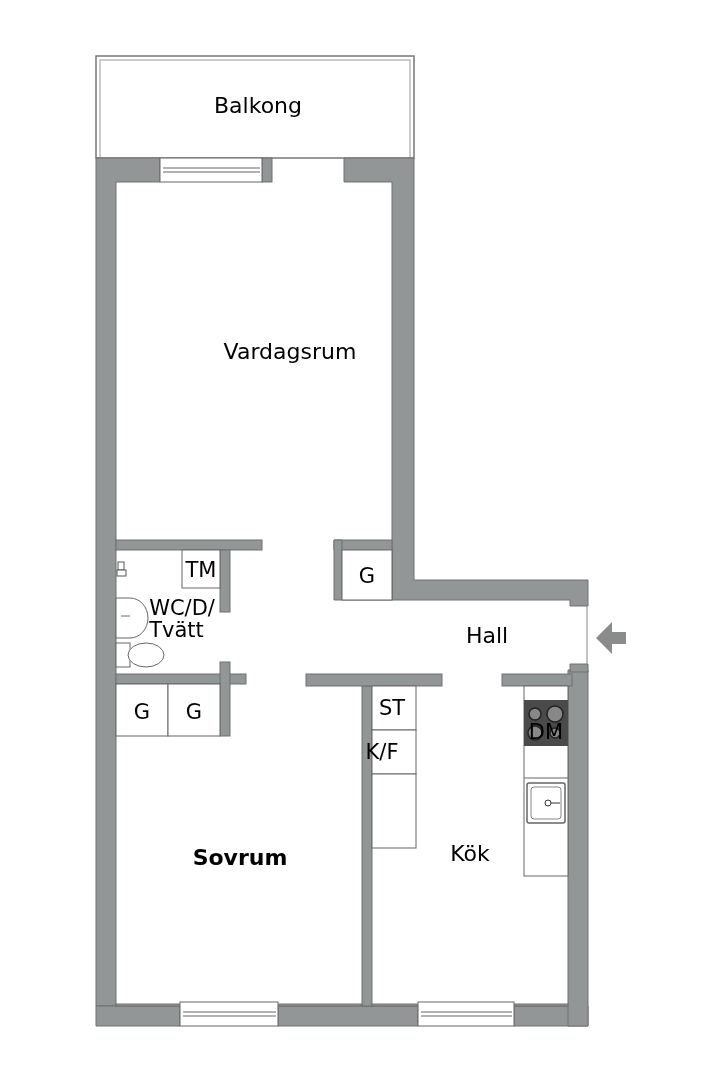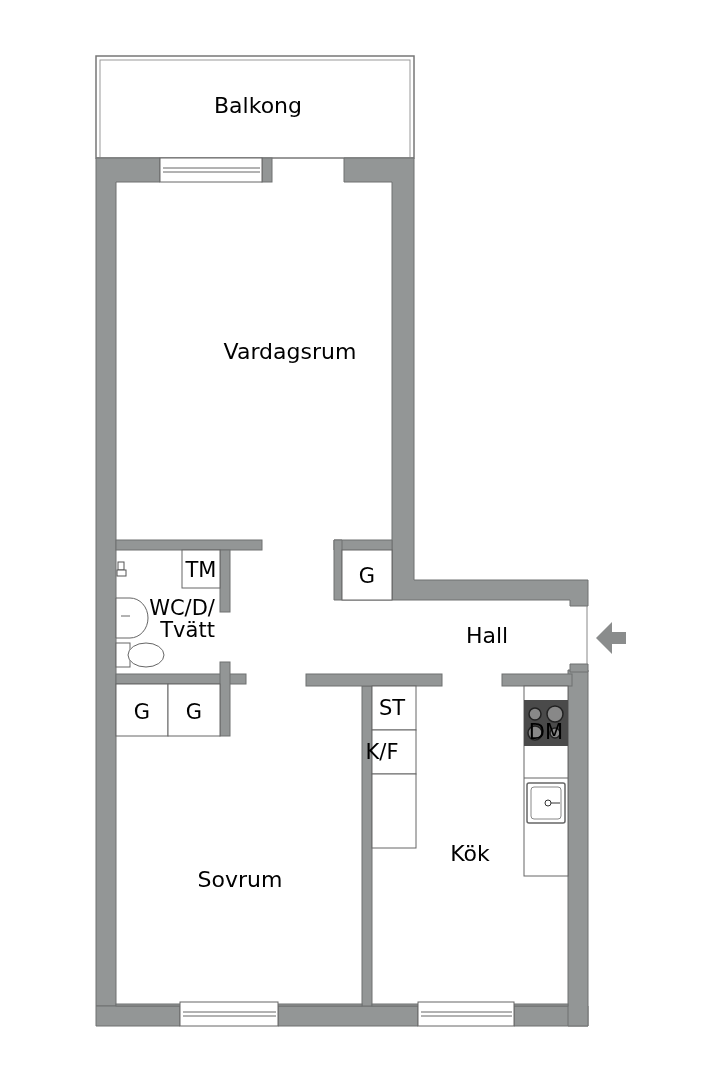--- a/index.html
+++ b/index.html
@@ -1,20 +1,20 @@
 <!DOCTYPE html>
 <html><head>
 <meta charset="utf-8">
 <style>
   html,body{margin:0;padding:0;background:#ffffff;}
   body{width:720px;height:1080px;position:relative;overflow:hidden;font-family:"DejaVu Sans","Liberation Sans",sans-serif;}
   #plan{position:absolute;left:0;top:0;}
   .lbl{position:absolute;color:#000000;white-space:nowrap;transform:translate(-50%,-50%);font-size:22px;line-height:1;}
   .lbl.sm{font-size:21px;}
-  .lbl.ml{white-space:pre;text-align:right;line-height:22px;}
+  .lbl.ml{white-space:pre;text-align:left;line-height:22px;}
 </style>
 </head>
 <body>
 
 <svg id="plan" width="720" height="1080" viewBox="0 0 720 1080" xmlns="http://www.w3.org/2000/svg">
 
   <g>
     <rect x="96" y="56" width="318" height="102" fill="#fff" stroke="#777" stroke-width="1.5"></rect>
     <rect x="100" y="60" width="310" height="98" fill="none" stroke="#999" stroke-width="1"></rect>
   </g>
@@ -110,21 +110,21 @@
   </g>
   <g fill="#fff" stroke="#555" stroke-width="1">
     <rect x="118" y="562" width="6" height="8"></rect>
     <rect x="117" y="570" width="9" height="6"></rect>
   </g>
 </svg>
 
 <div class="lbl" style="left:258px;top:106px;">Balkong</div>
 <div class="lbl" style="left:262px;top:352px;margin-left:28px;">Vardagsrum</div>
 <div class="lbl" style="left:456px;top:636px;margin-left:31px;">Hall</div>
-<div class="lbl" style="left:240px;top:880px;">Sovrum</div>
+<div class="lbl" style="left:240px;top:858px;font-weight:bold;">Sovrum</div>
 <div class="lbl" style="left:470px;top:854px;">Kök</div>
 <div class="lbl ml sm" style="left:182px;top:619px;">WC/D/
 Tvätt</div>
 
 <div class="lbl sm" style="left:201px;top:570px;">TM</div>
 <div class="lbl sm" style="left:367px;top:576px;">G</div>
 <div class="lbl sm" style="left:142px;top:712px;">G</div>
 <div class="lbl sm" style="left:194px;top:712px;">G</div>
 <div class="lbl sm" style="left:392px;top:708px;">ST</div>
 <div class="lbl sm" style="left:382px;top:752px;">K/F</div>

